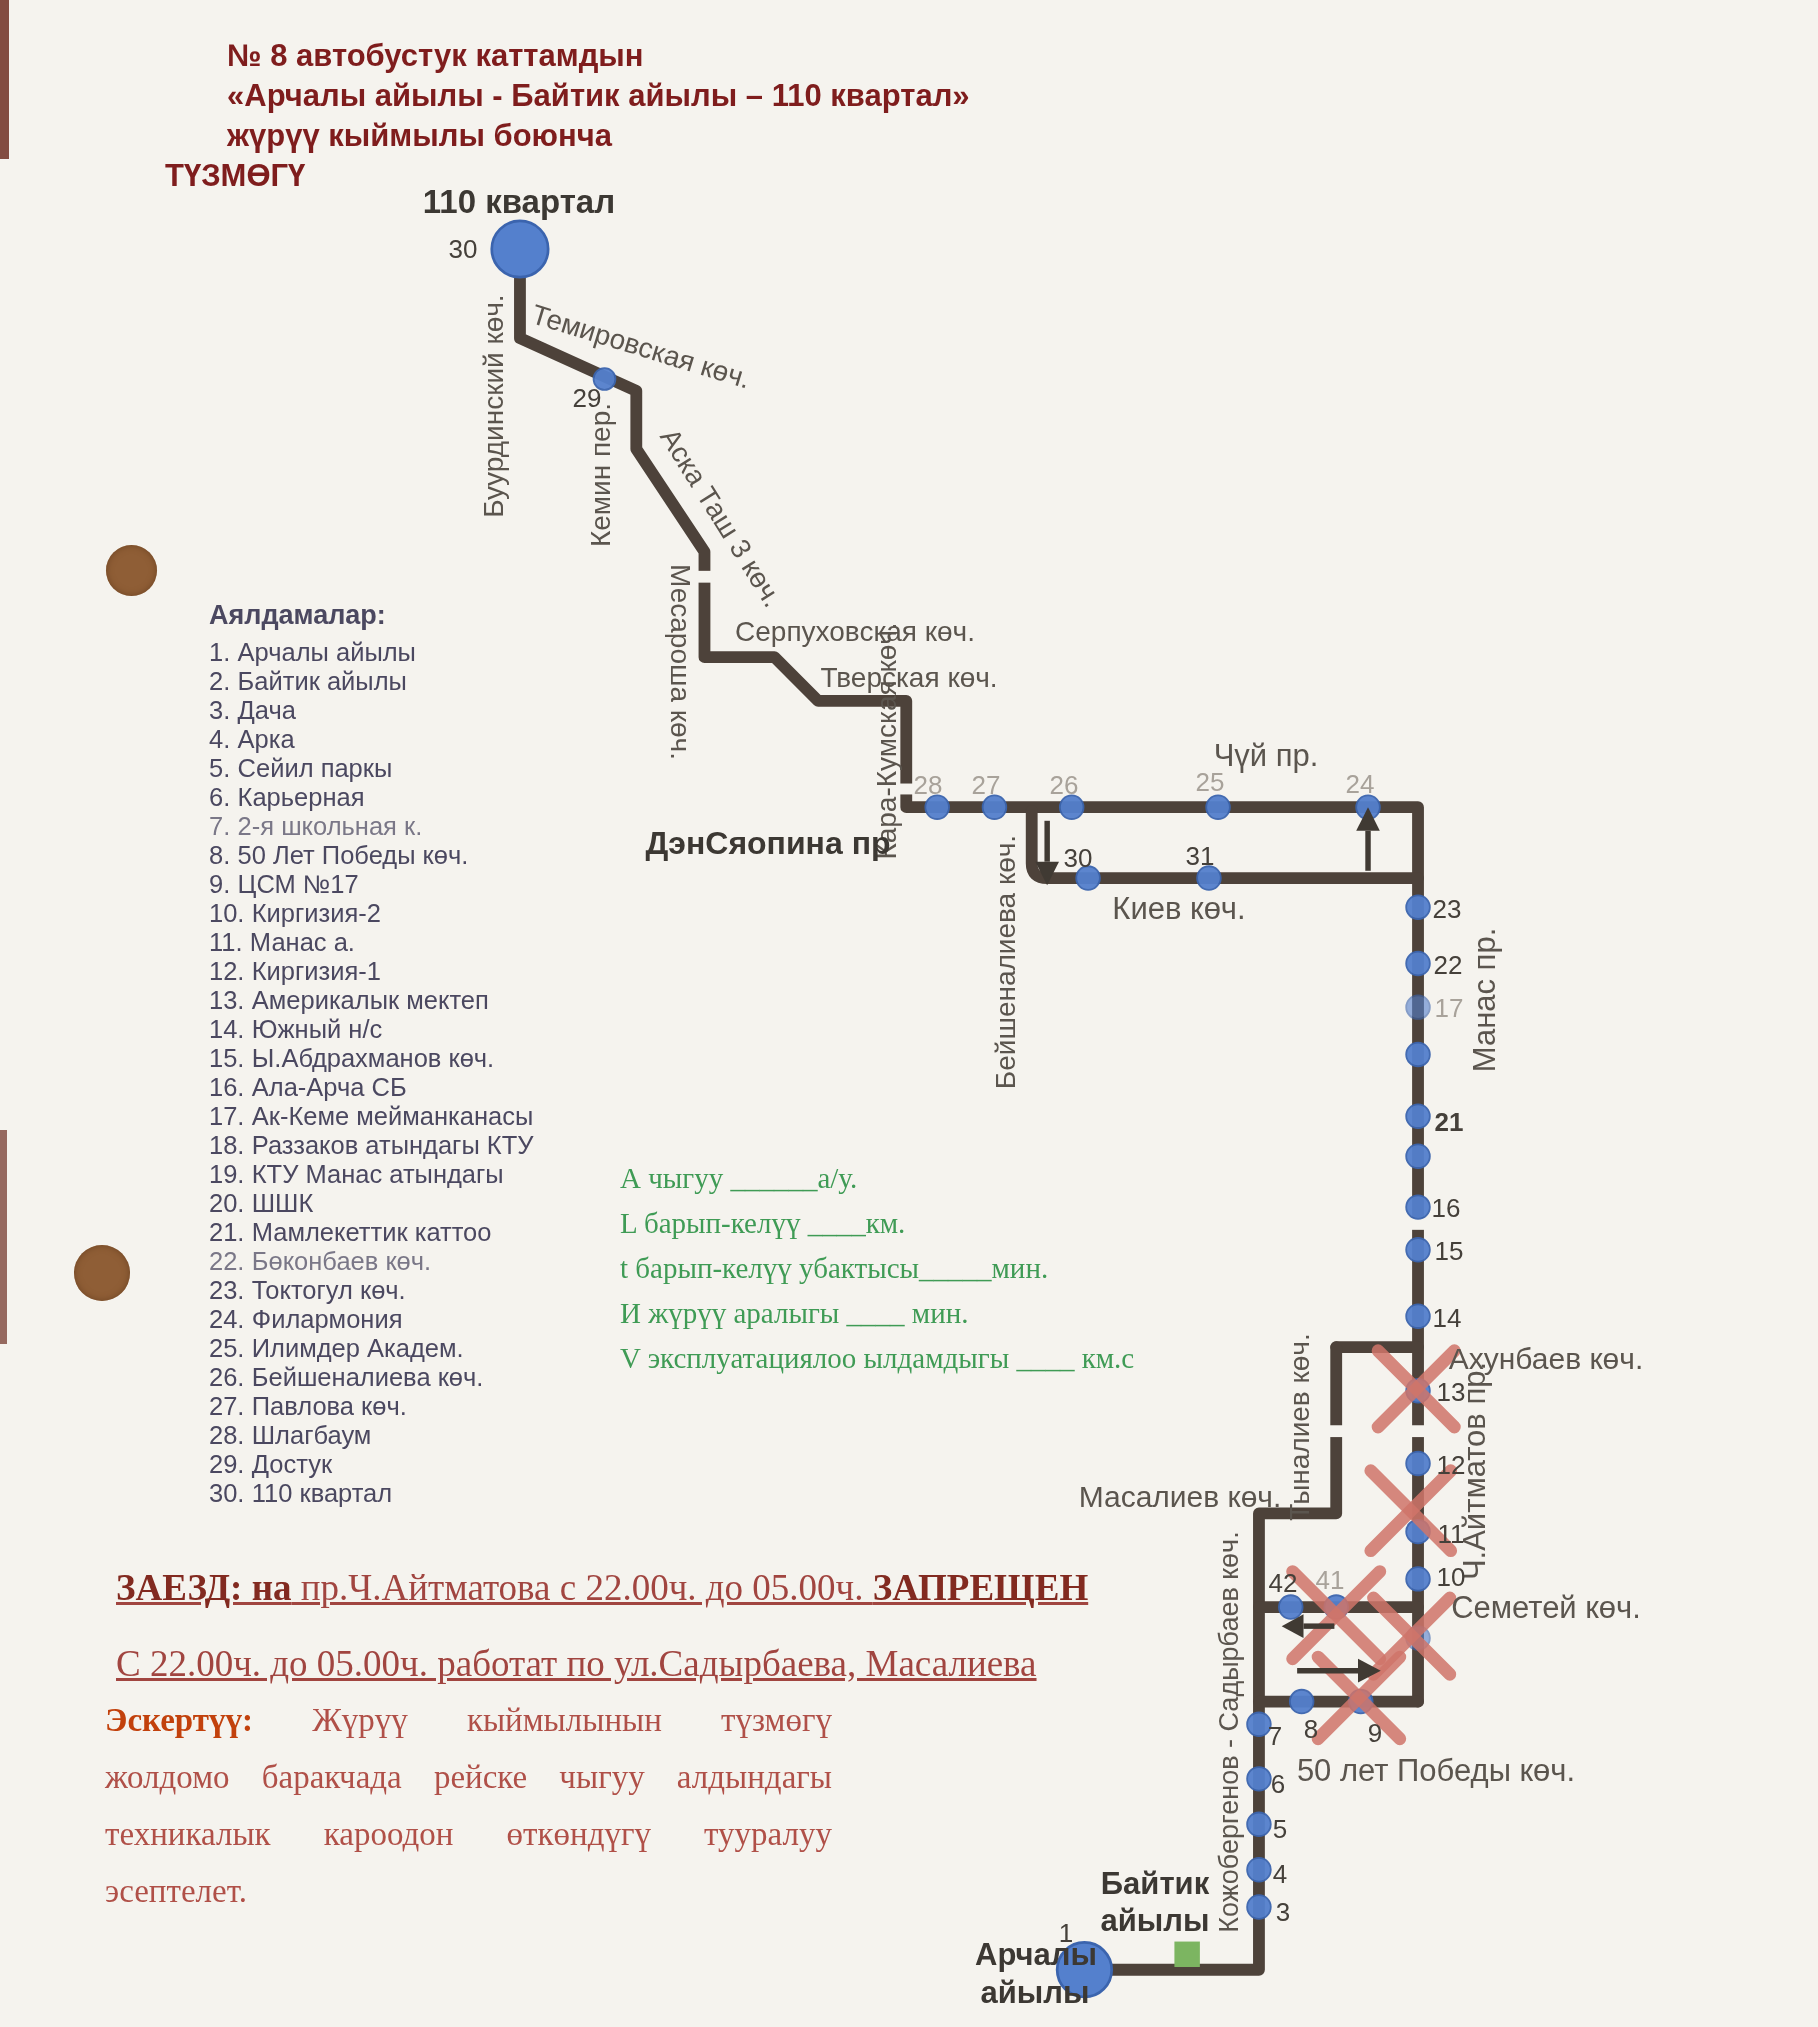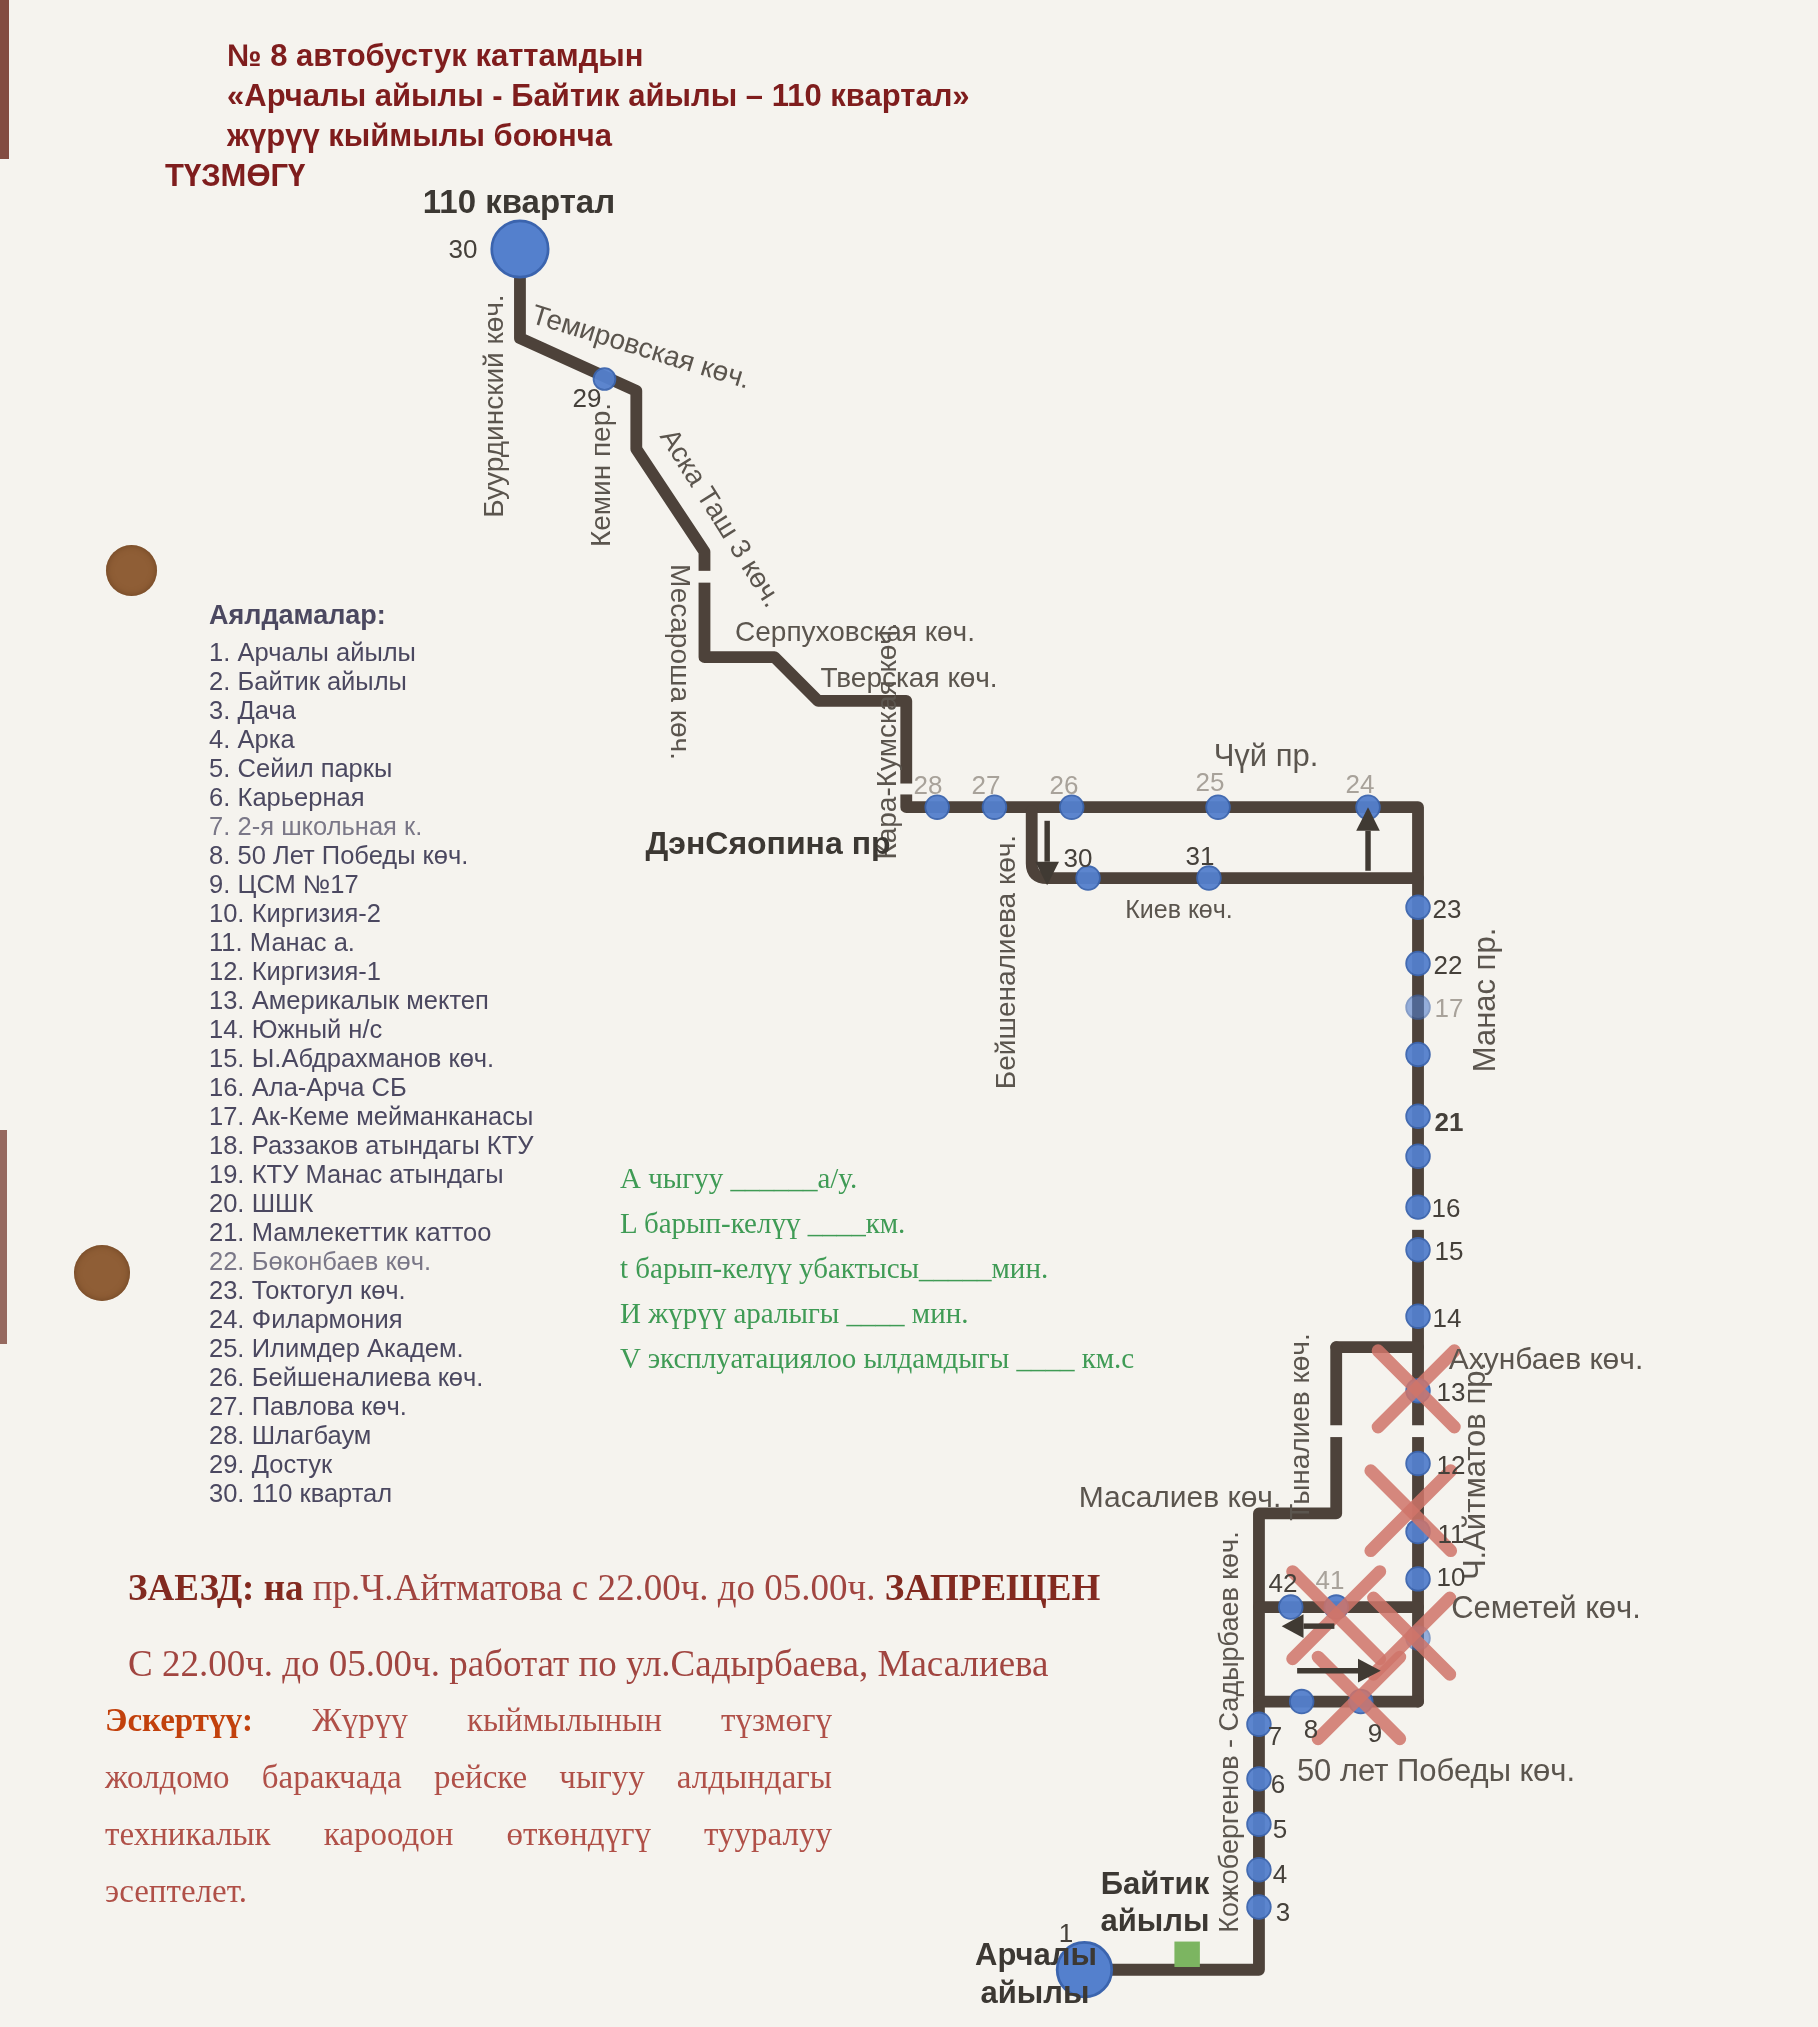--- a/index.html
+++ b/index.html
@@ -25,22 +25,22 @@
   .stops ol{list-style:none;margin:0;padding:0;font-size:25.5px;line-height:29px;}
   .stops li.faded{opacity:.72;}
   .stops li span.n{margin-right:7.3px;}
 
   
   .form{position:absolute;left:620px;top:1162px;font-family:"Liberation Serif",serif;
         color:#3f9b55;font-size:29px;}
   .form div{height:45px;white-space:nowrap;}
 
   
-  .zaezd{position:absolute;left:128px;top:1566px;font-family:"Liberation Serif",serif;
-         font-size:37px;color:#a14540;white-space:nowrap;}
+  .zaezd{position:absolute;left:116px;top:1566px;font-family:"Liberation Serif",serif;
+         font-size:37px;color:#a14540;white-space:nowrap;text-decoration:underline;}
   .zaezd .b{font-weight:bold;color:#822a20;}
   .zaezd .l2{margin-top:33px;}
   .esk{position:absolute;left:105px;top:1702px;width:727px;font-family:"Liberation Serif",serif;
        font-size:33px;color:#b05048;}
   .esk .line{height:57px;text-align:justify;text-align-last:justify;}
   .esk .line.last{text-align-last:left;}
   .esk .b{font-weight:bold;color:#c2410c;}
 
   
   .map-svg{position:absolute;inset:0;width:1818px;height:2027px;}
@@ -133,21 +133,21 @@
       <div class="street-label" style="left: 494px; top: 406px; transform: translate(-50%, -50%) rotate(-90deg);">Буурдинский көч.</div>
       <div class="street-label" style="left: 641px; top: 347px; transform: translate(-50%, -50%) rotate(17deg);">Темировская көч.</div>
       <div class="street-label" style="left: 601px; top: 475px; transform: translate(-50%, -50%) rotate(-90deg);">Кемин пер.</div>
       <div class="street-label" style="left: 721px; top: 518px; transform: translate(-50%, -50%) rotate(58deg);">Аска Таш 3 көч.</div>
       <div class="street-label" style="left: 680px; top: 662px; transform: translate(-50%, -50%) rotate(90deg);">Месароша көч.</div>
       <div class="street-label" style="left: 855px; top: 632px;">Серпуховская көч.</div>
       <div class="street-label" style="left: 909px; top: 678px;">Тверская көч.</div>
       <div class="street-label" style="left: 887px; top: 741px; transform: translate(-50%, -50%) rotate(-90deg);">Кара-Кумская көч.</div>
       <div class="street-label dark" style="left: 768px; top: 843px; font-size: 32px;">ДэнСяопина пр</div>
       <div class="street-label" style="left: 1266px; top: 756px; font-size: 31px;">Чүй пр.</div>
-      <div class="street-label" style="left: 1179px; top: 909px; font-size: 25px;">Киев көч.</div>
+      <div class="street-label" style="left: 1179px; top: 909px; font-size: 31px;">Киев көч.</div>
       <div class="street-label" style="left: 1006px; top: 962px; transform: translate(-50%, -50%) rotate(-90deg);">Бейшеналиева көч.</div>
       <div class="street-label" style="left: 1485px; top: 1000px; font-size: 31px; transform: translate(-50%, -50%) rotate(-90deg);">Манас пр.</div>
       <div class="street-label" style="left: 1546px; top: 1359px; font-size: 30px;">Ахунбаев көч.</div>
       <div class="street-label" style="left: 1475px; top: 1471px; font-size: 31px; transform: translate(-50%, -50%) rotate(-90deg);">Ч.Айтматов пр.</div>
       <div class="street-label" style="left: 1300px; top: 1427px; transform: translate(-50%, -50%) rotate(-90deg);">Тыналиев көч.</div>
       <div class="street-label" style="left: 1180px; top: 1497px; font-size: 30px;">Масалиев көч.</div>
       <div class="street-label" style="left: 1546px; top: 1608px; font-size: 31px;">Семетей көч.</div>
       <div class="street-label" style="left: 1436px; top: 1771px; font-size: 31px;">50 лет Победы көч.</div>
       <div class="street-label" style="left: 1229px; top: 1732px; font-size: 27px; transform: translate(-50%, -50%) rotate(-90deg);">Кожобергенов - Садырбаев көч.</div>
       <div class="street-label dark" style="left: 1155px; top: 1884px; font-size: 31px;">Байтик</div>

